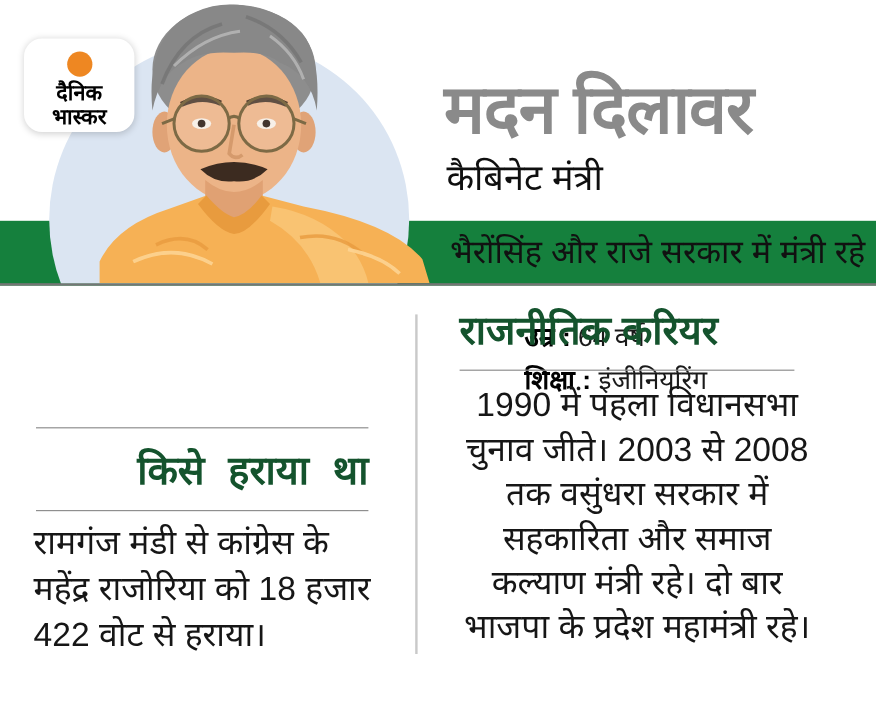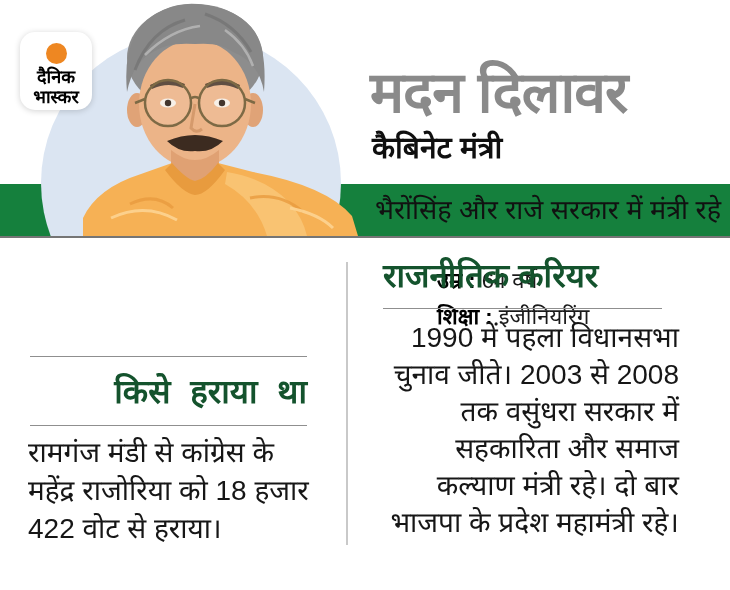--- a/index.html
+++ b/index.html
@@ -23,56 +23,56 @@
     position:absolute;left:0;top:0;width:365px;height:236px;
     overflow:hidden;z-index:2;
   }
   .blue-circle{
     position:absolute;left:41px;top:33px;width:300px;height:300px;
     border-radius:50%;background:#dbe5f2;
   }
   .portrait{position:absolute;left:75px;top:0;width:290px;height:236px;}
   
   .logo{
-    position:absolute;left:20px;top:32px;width:72px;height:78px;
+    position:absolute;left:20px;top:32px;width:92px;height:78px;
     background:#ffffff;border-radius:15px;z-index:3;
     box-shadow:0 1px 6px rgba(0,0,0,0.18);
     text-align:center;
   }
   .logo-dot{
     width:21px;height:21px;border-radius:50%;background:#ee8722;
     margin:11px auto 3px auto;
   }
   .logo-text{
     font-size:18px;font-weight:700;color:#000;line-height:20px;
   }
   
   .name{
     position:absolute;left:370px;top:46px;
     font-size:57px;font-weight:700;color:#8a8a8a;line-height:1.15;
     white-space:nowrap;letter-spacing:-1px;margin-top:14px;
   }
   .role{
     position:absolute;left:372px;top:126px;
-    font-size:30px;font-weight:700;color:#0f0f0f;white-space:nowrap;
+    font-size:30px;font-weight:400;color:#0f0f0f;white-space:nowrap;
   }
   .stat-line{position:absolute;right:16px;width:277px;font-size:22px;line-height:34px;white-space:nowrap;}
   .stat-line b{font-weight:700;color:#000;}
   .stat-1{top:264px;}
   .stat-2{top:300px;}
   .hrule{position:absolute;height:0;border:0;border-top:1.5px solid #8f8f8f;margin:0;}
   .rule-l1{left:30px;top:356px;width:277px;}
   .rule-l2{left:30px;top:425px;width:277px;}
   .heading{font-size:33px;font-weight:700;color:#14532d;white-space:nowrap;}
   .heading-left{position:absolute;right:423px;top:368px;font-family:Liberation Mono, monospace;}
   .body-text{font-size:28px;line-height:38px;color:#161616;}
   .body-left{position:absolute;left:28px;top:434px;width:281px;text-align:left;}
   .heading-right{position:absolute;left:383px;top:252px;}
   .rule-r{left:383px;top:308px;width:279px;}
-  .body-right{position:absolute;left:383px;top:319px;width:296px;text-align:right;line-height:37px;}
+  .body-right{position:absolute;left:383px;top:319px;width:296px;text-align:center;line-height:37px;}
   .vdivider{
     position:absolute;left:346px;top:262px;width:2px;height:283px;
     background:#c9c9c9;
   }
 </style>
 </head>
 <body>
 
 <div class="gray-band">
   <span class="tagline">भैरोंसिंह और राजे सरकार में मंत्री रहे</span>

